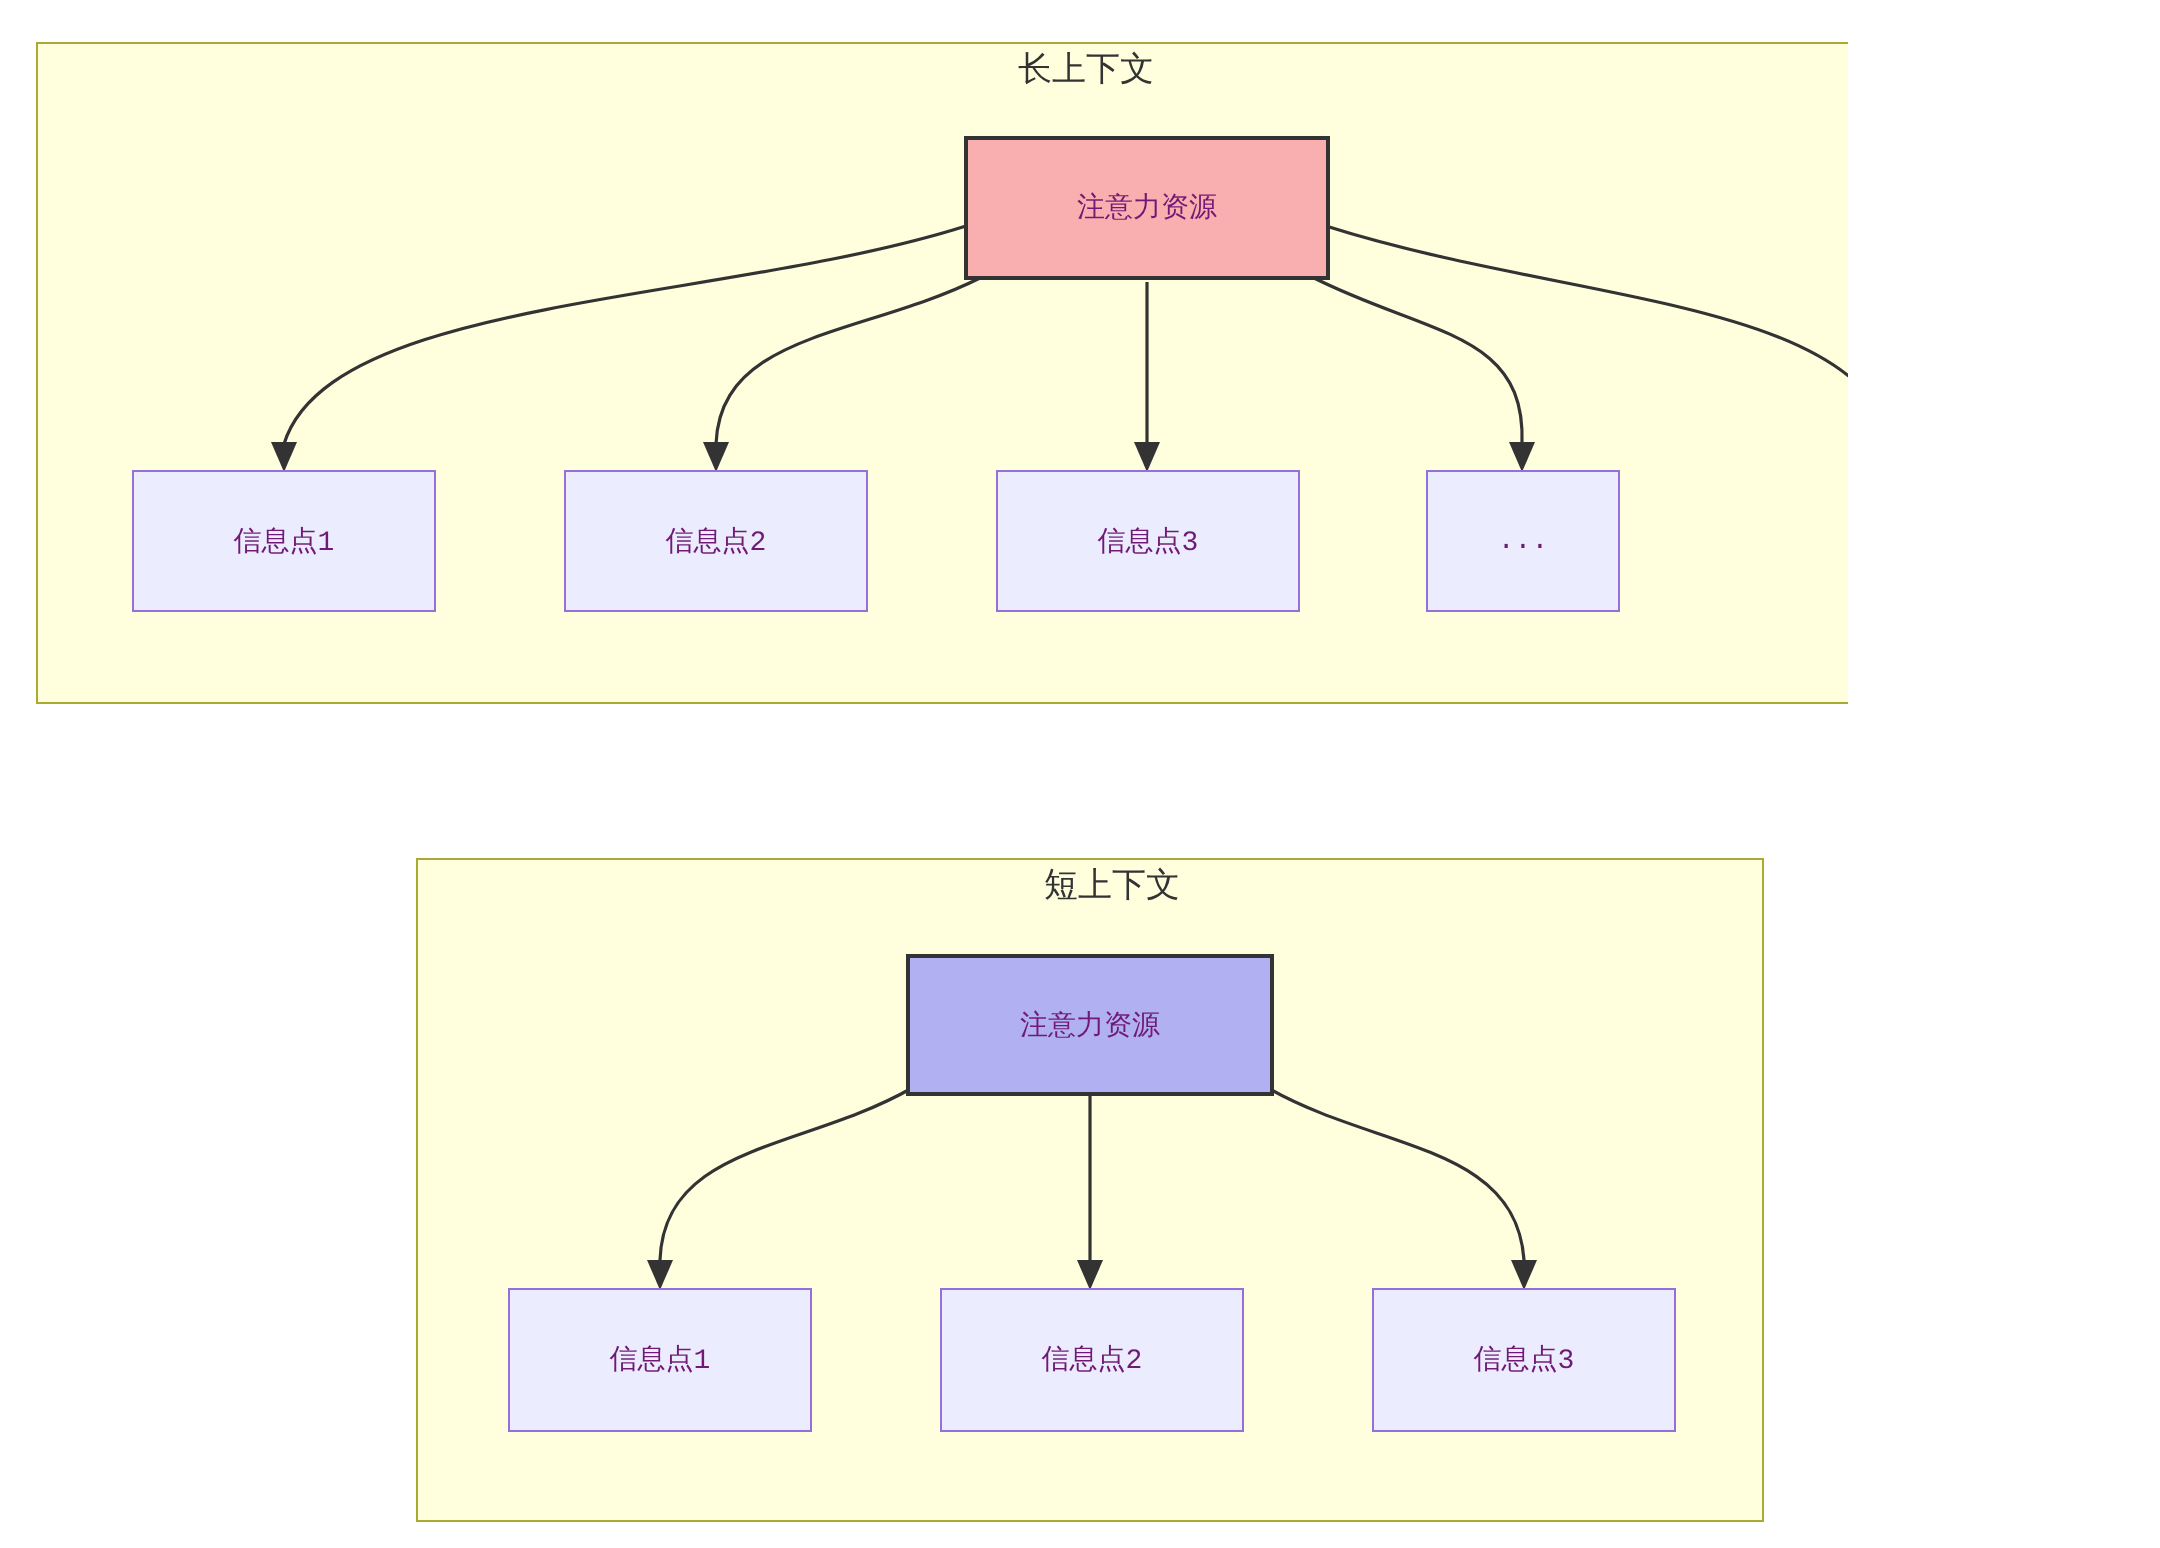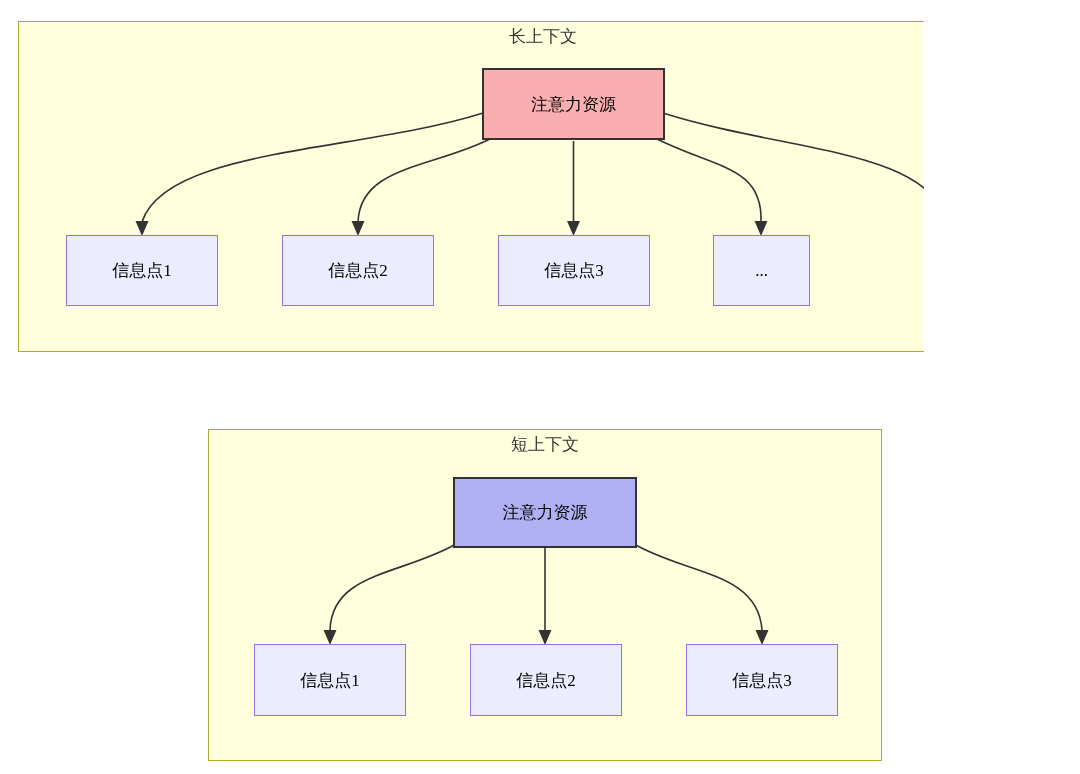--- a/index.html
+++ b/index.html
@@ -1,21 +1,21 @@
 <!DOCTYPE html>
 <html><head>
 <meta charset="utf-8">
 <style>
   html, body { margin: 0; padding: 0; background: #ffffff; }
   .canvas {
     position: relative;
     width: 924px;
     height: 774px;
     background: #ffffff;
-    font-family: Liberation Serif, serif;
+    font-family: Liberation Mono, monospace;
     color: #333333;
     overflow: hidden;
   }
   .group {
     position: absolute;
     background: #ffffde;
     border: 1px solid #aaaa33;
     box-sizing: border-box;
   }
   .group-title {
@@ -25,24 +25,24 @@
     line-height: 20px;
     color: #333333;
     z-index: 3;
   }
   .node {
     position: absolute;
     display: flex;
     align-items: center;
     justify-content: center;
     box-sizing: border-box;
-    font-size: 17px;
+    font-size: 14px;
     background: #ececff;
     border: 1px solid #9370db;
-    color: #000000;
+    color: #701a75;
     z-index: 2;
   }
   .attention-long {
     background: #f9afaf;
     border: 2px solid #333333;
   }
   .attention-short {
     background: #b0b0f2;
     border: 2px solid #333333;
   }
@@ -63,21 +63,21 @@
 </style>
 </head>
 <body>
 
 <div class="canvas">
 
   <div class="group" style="left:18px; top:21px; width:1050px; height:331px;"></div>
   <div class="group-title" style="left:18px; top:27px; width:1050px;">长上下文</div>
 
   <div class="group" style="left:208px; top:429px; width:674px; height:332px;"></div>
-  <div class="group-title" style="left:208px; top:435px; width:674px;">短上下文</div>
+  <div class="group-title" style="left:208px; top:435px; width:674px;padding-left:11px;">短上下文</div>
 
   <svg class="edges" viewBox="0 0 1080 774">
 
     <path class="edge-path" d="M 483,113 C 360,152 165,148 142,222"></path>
     <path class="edge-path" d="M 490,139 C 432,168 360,166 358,222"></path>
     <path class="edge-path" d="M 573.5,141 L 573.5,222"></path>
     <path class="edge-path" d="M 657,139 C 715,168 763,166 761,222"></path>
     <path class="edge-path" d="M 663,113 C 786,152 926,148 948,222"></path>
     <polygon class="arrowhead" points="135.5,221 148.5,221 142,236"></polygon>
     <polygon class="arrowhead" points="351.5,221 364.5,221 358,236"></polygon>

